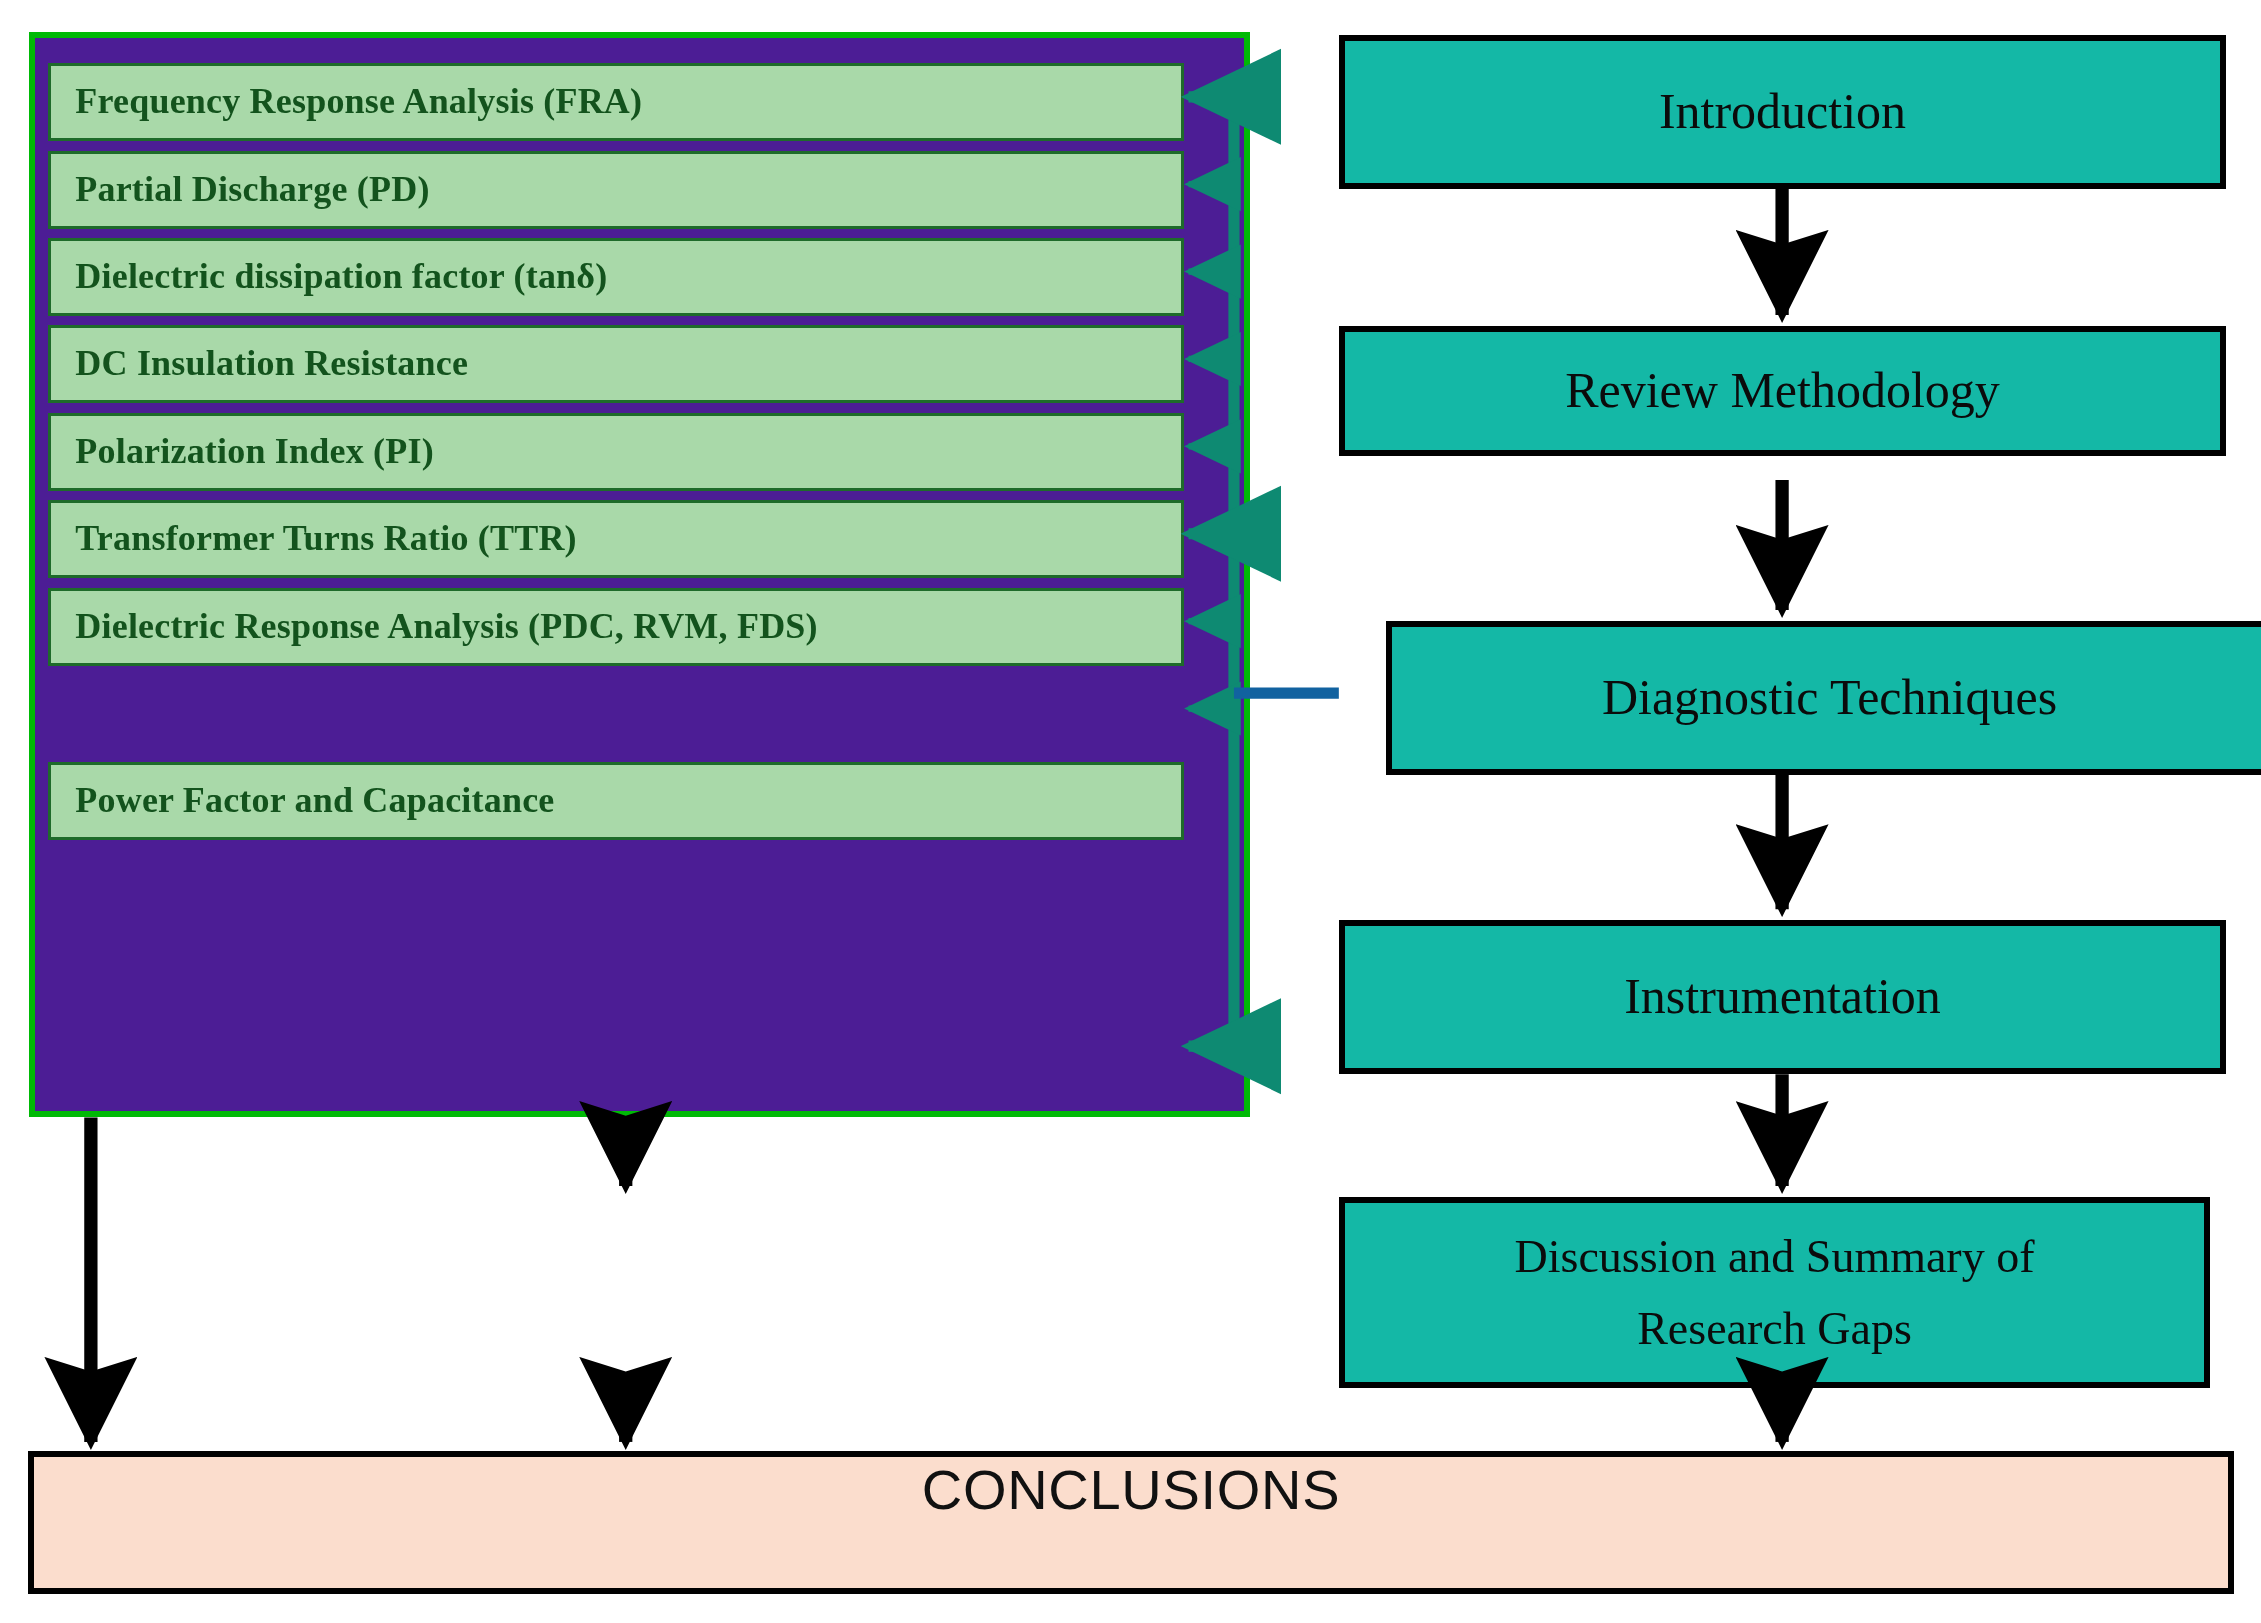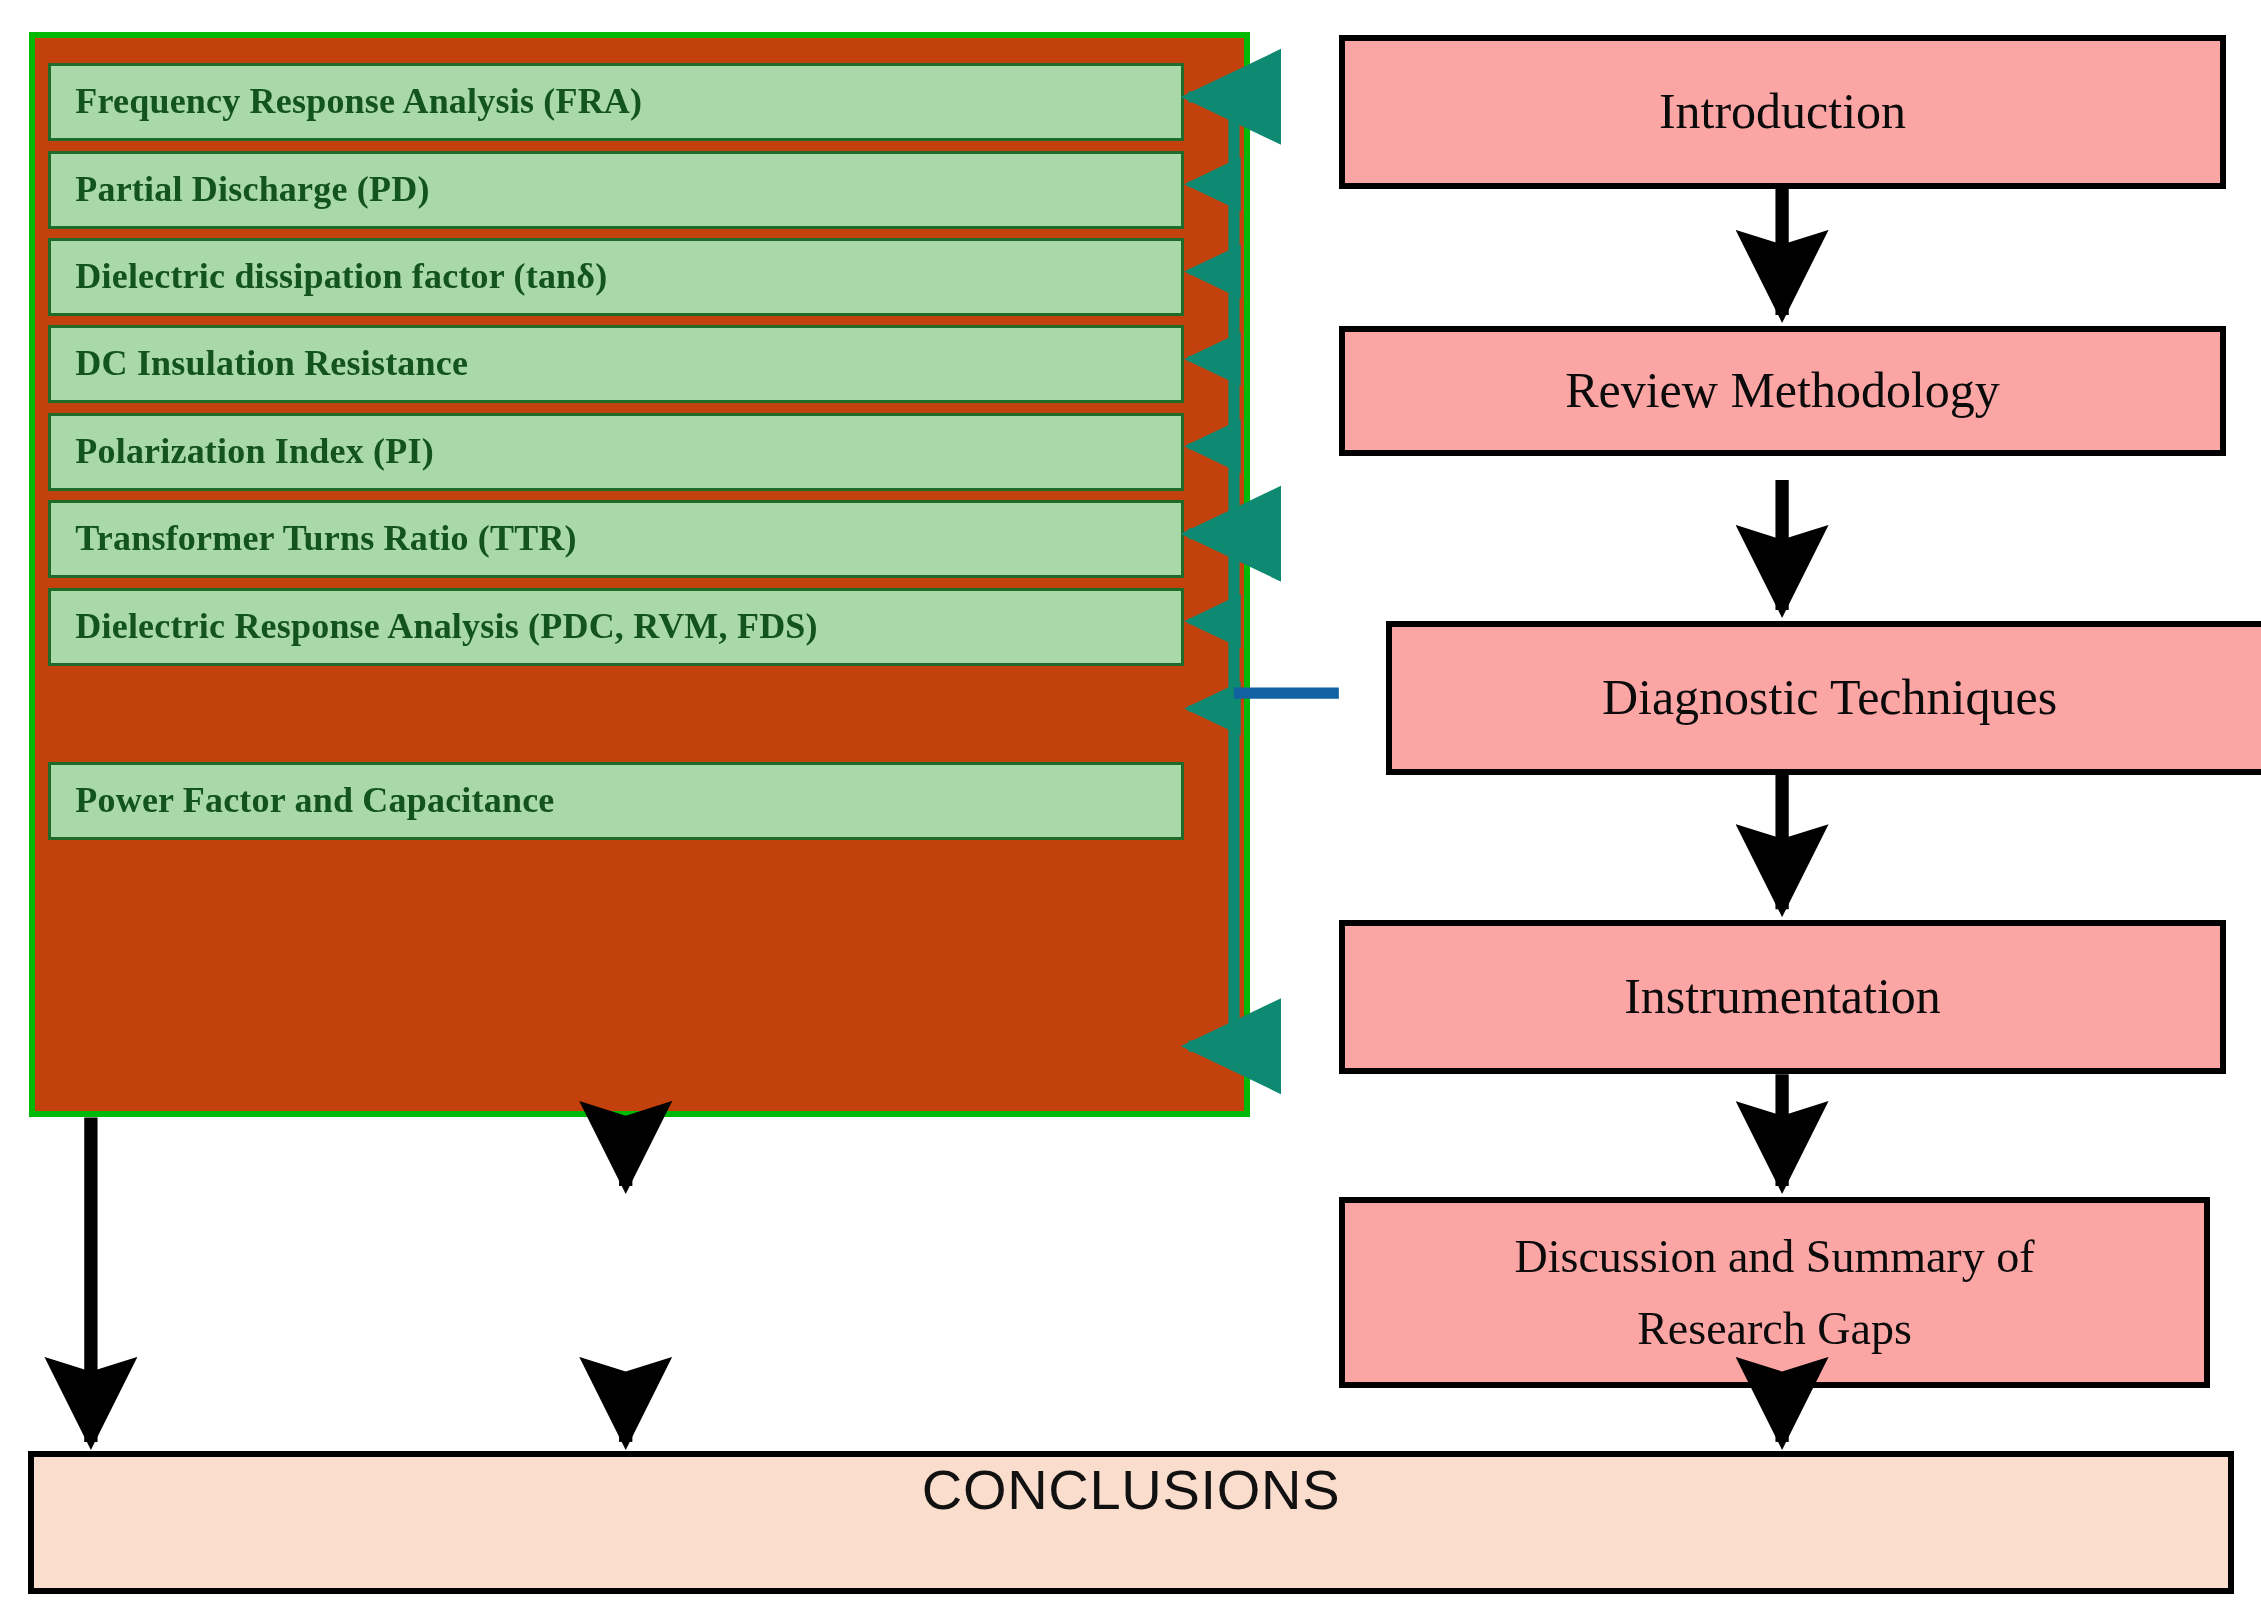--- a/index.html
+++ b/index.html
@@ -2,40 +2,40 @@
 <html style="font-size:11.2px"><head>
 <meta charset="utf-8">
 <style>
   html,body{margin:0;padding:0;background:#fff;}
   body{width:2261px;height:1624px;font-family:"Liberation Serif",serif;}
   #canvas{position:relative;width:2261px;height:1624px;background:#ffffff;overflow:hidden;}
 
   
   .green-panel{
     position:absolute;left:29px;top:32px;width:1221px;height:1085px;
-    background:#c2410c;border:6.3px solid #00b906;box-sizing:border-box;
+    background:#4c1d95;border:6.3px solid #00b906;box-sizing:border-box;
   }
   .tech-item{
     position:absolute;left:13.3px;width:1136px;height:78px;
     background:#a9d9a9;border:3.5px solid #1e6b2a;box-sizing:border-box;
     display:flex;align-items:center;
   }
   .tech-item span{
     display:block;padding-left:24px;
     font-family:"Liberation Serif",serif;font-weight:bold;
     font-size:36px;line-height:1.05;color:#13531d;
     letter-spacing:0.2px;white-space:nowrap;
   }
 
   
   .teal-svg{position:absolute;left:0;top:0;width:2261px;height:1624px;pointer-events:none;}
 
   
   .blue-box{
-    position:absolute;background:#fca5a5;border:6.3px solid #000000;
+    position:absolute;background:#14b8a6;border:6.3px solid #000000;
     box-sizing:border-box;display:flex;align-items:center;justify-content:center;
     text-align:center;
   }
   .blue-box span{
     font-family:"Liberation Serif",serif;font-weight:normal;
     font-size:50px;line-height:1.55;color:#0b0b0b;display:block;
   }
   .blue-box.small span{font-size:46px;}
 
   #box-intro {left:1339px;top:35px;  width:887px;height:154px;}

